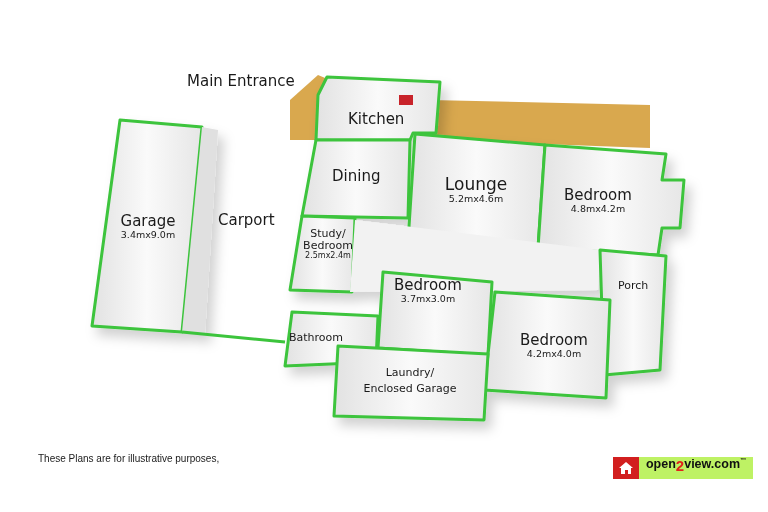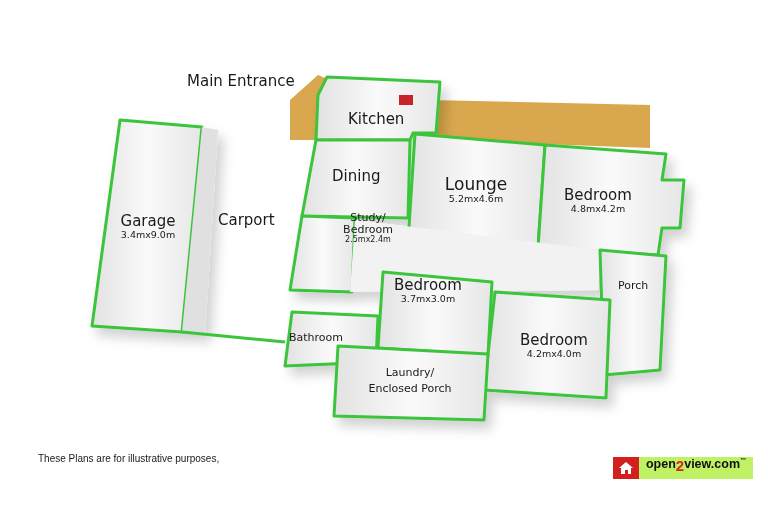--- a/index.html
+++ b/index.html
@@ -82,42 +82,42 @@
   <div class="room-dim">4.8mx4.2m</div>
 </div>
 
 <div class="label" style="left:110px;top:213px;width:76px;">
   <div class="room-name">Garage</div>
   <div class="room-dim">3.4mx9.0m</div>
 </div>
 
 <div class="label room-name" style="left:218px;top:212px;">Carport</div>
 
-<div class="label" style="left:298px;top:212px;width:60px;margin-left:40px;">
+<div class="label" style="left:298px;top:228px;width:60px;">
   <div class="small-name">Study/</div>
   <div class="small-name">Bedroom</div>
   <div class="room-dim" style="font-size:8px;">2.5mx2.4m</div>
 </div>
 
 <div class="label" style="left:388px;top:277px;width:80px;">
   <div class="room-name">Bedroom</div>
   <div class="room-dim">3.7mx3.0m</div>
 </div>
 
 <div class="label small-name" style="left:618px;top:280px;">Porch</div>
 <div class="label small-name" style="left:289px;top:332px;">Bathroom</div>
 
 <div class="label" style="left:512px;top:332px;width:84px;">
   <div class="room-name">Bedroom</div>
   <div class="room-dim">4.2mx4.0m</div>
 </div>
 
 <div class="label" style="left:360px;top:365px;width:100px;">
   <div class="small-name" style="line-height:16px;">Laundry/</div>
-  <div class="small-name" style="line-height:16px;">Enclosed Porch</div>
+  <div class="small-name" style="line-height:16px;">Enclosed Garage</div>
 </div>
 
 <div class="disclaimer">
   <div>These Plans are for illustrative purposes,</div>
 </div>
 
 <div class="logo">
   <div class="logo-icon">
     <svg width="16" height="14" viewBox="0 0 16 14">
         <polygon points="8,1 15,7 13,7 13,13 3,13 3,7 1,7" fill="#fff"></polygon>

